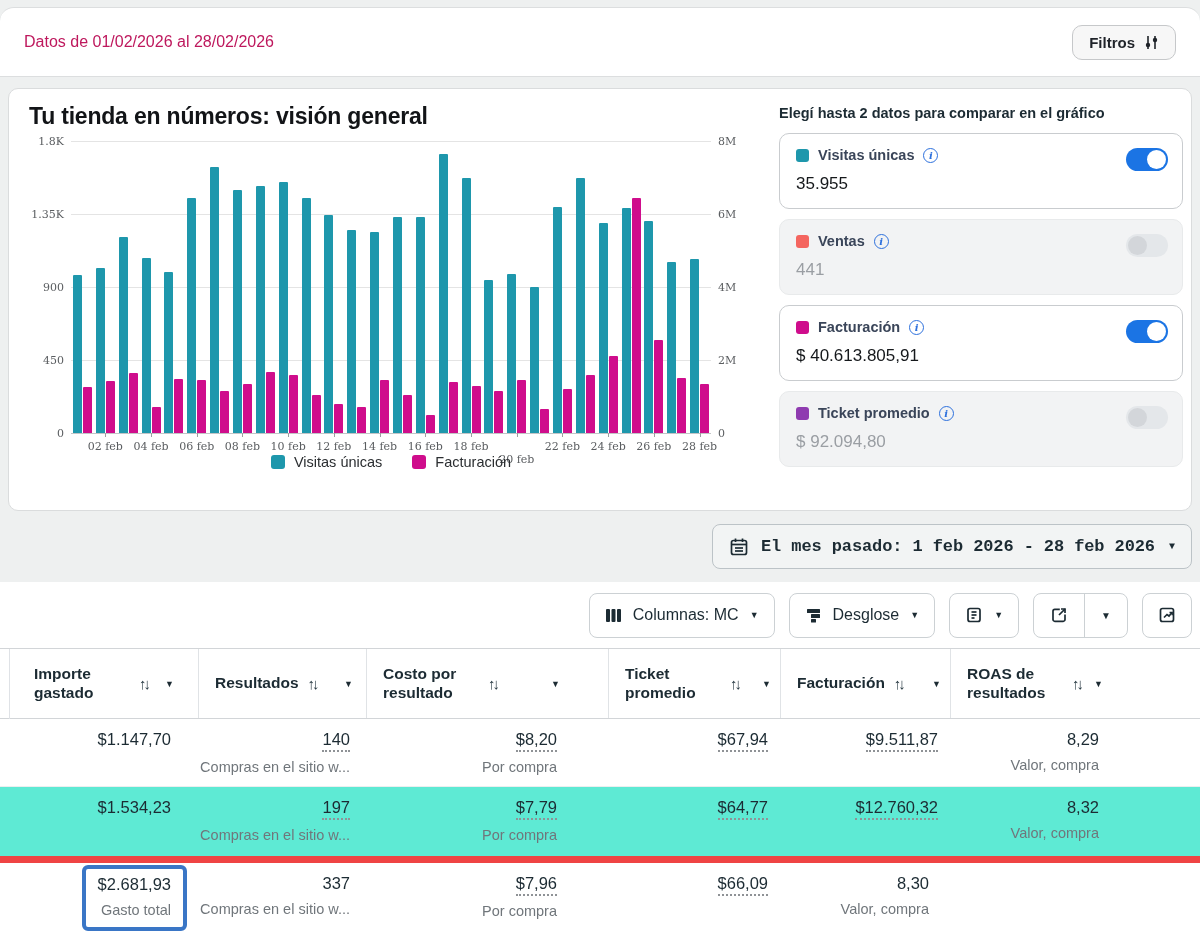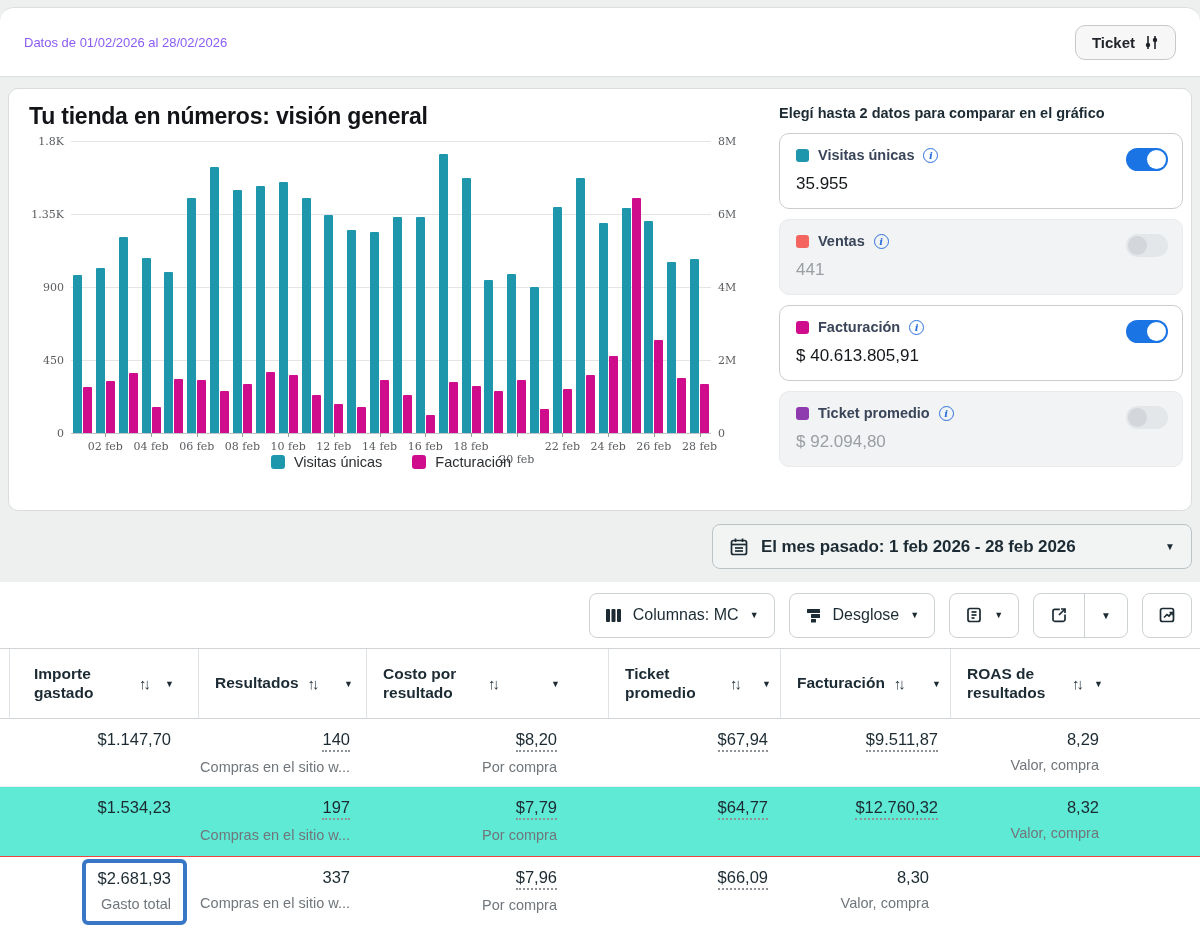--- a/index.html
+++ b/index.html
@@ -6,21 +6,21 @@
   body{
     width:1200px;height:937px;position:relative;overflow:hidden;
     background:#eef0f0;font-family:"Liberation Sans",sans-serif;color:#1c2b33;
   }
   
   .topbar{
     position:absolute;top:7px;left:0;right:0;height:70px;background:#fff;
     border-top:1px solid #dcdedf;border-bottom:1px solid #dcdedf;border-radius:14px 14px 0 0;
     display:flex;align-items:center;justify-content:space-between;padding:0 24px;box-sizing:border-box;
   }
-  .topbar .daterange{font-size:13px;color:#8b5cf6;}
+  .topbar .daterange{font-size:16px;color:#be185d;}
   .filters-btn{
     display:flex;align-items:center;gap:9px;background:#f7f7f7;border:1px solid #c6c8ca;
     border-radius:10px;padding:8px 16px;font-size:15px;font-weight:bold;color:#1f2329;cursor:pointer;
   }
   
   .overview{
     position:absolute;top:88px;left:8px;right:8px;height:423px;background:#fff;
     border:1px solid #dadcdd;border-radius:10px;box-sizing:border-box;
   }
   .chart-title{position:absolute;left:20px;top:14px;font-size:23px;font-weight:bold;color:#121417;letter-spacing:-.2px;}
@@ -59,21 +59,21 @@
   .mvalue{font-size:17px;color:#15181b;margin-top:11px;}
   .mcard.off .mvalue{color:#9a9ea3;}
   .toggle{position:absolute;right:14px;top:14px;width:42px;height:23px;border-radius:12px;background:#1b74e4;cursor:pointer;}
   .toggle::after{content:"";position:absolute;width:19px;height:19px;border-radius:50%;background:#fff;top:2px;right:2px;}
   .toggle.off{background:#e4e7ea;}
   .toggle.off::after{right:auto;left:2px;background:#d3d6da;}
   
   .period-btn{
     position:absolute;top:524px;right:8px;width:480px;height:45px;box-sizing:border-box;
     background:#f2f4f4;border:1px solid #bcc3c7;border-radius:8px;display:flex;align-items:center;
-    gap:12px;padding:0 16px;cursor:pointer;
+    gap:12px;padding:0 16px;cursor:pointer;font-family:Liberation Mono, monospace;
   }
   .period-btn .plabel{font-size:17px;font-weight:bold;color:#1c2b33;letter-spacing:-.1px;}
   .period-btn .caret{margin-left:auto;}
   .caret{font-size:10px;color:#1c2b33;}
   
   .toolbar{
     position:absolute;top:582px;left:0;right:0;height:66px;background:#fff;
     display:flex;align-items:center;justify-content:flex-end;gap:14px;padding-right:8px;box-sizing:border-box;
   }
   .tbtn{
@@ -94,21 +94,21 @@
   }
   .hcell:last-child{border-right:none;}
   .hlabel{line-height:1.2;}
   .hcell.wrap .hlabel{max-width:96px;}
   .sort{margin-left:9px;letter-spacing:-3px;font-size:15px;color:#2a3b44;cursor:pointer;}
   .hcaret{margin-left:auto;font-size:9px;color:#1c2b33;padding-left:8px;cursor:pointer;}
   .trow{display:flex;box-sizing:border-box;padding-left:14px;}
   .trow.alt{background:#5eead4;}
   .trow.r1{height:68px;border-bottom:1px solid #eceeef;}
   .trow.r2{height:69px;}
-  .trow.totals{height:82px;border-top:1px solid #ef4444;border-bottom:1px solid #e3e5e7;}
+  .trow.totals{height:82px;border-top:7px solid #ef4444;border-bottom:1px solid #e3e5e7;}
   .tcell{box-sizing:border-box;text-align:right;padding-top:11px;}
   .tcell .main{font-size:16.5px;color:#1c2b33;line-height:1.2;}
   .tcell .sub{font-size:14.5px;color:#70767b;margin-top:7px;line-height:1.2;}
   .dotted{border-bottom:2px dotted #8f9296;display:inline-block;padding-bottom:0px;}
   
   .c1{width:181px;padding-right:24px;}
   .c2{width:168px;padding-right:13px;}
   .c3{width:242px;padding-right:48px;}
   .c4{width:172px;padding-right:9px;}
   .c5{width:170px;padding-right:9px;}
@@ -120,21 +120,21 @@
   .totals .c1{padding-top:2px;padding-right:8px;}
   .totals .c5 .hl-box{padding:6px 12px;}
   .icon-svg{display:block;}
 </style>
 </head>
 <body>
 
 <div class="topbar">
   <span class="daterange">Datos de 01/02/2026 al 28/02/2026</span>
   <button class="filters-btn">
-    <span>Ticket</span>
+    <span>Filtros</span>
     <span>
       <svg class="icon-svg" width="15" height="15" viewBox="0 0 15 15">
           <g stroke="#1f2329" stroke-width="1.6" fill="#1f2329">
             <line x1="4" y1="1" x2="4" y2="14"></line>
             <line x1="11" y1="1" x2="11" y2="14"></line>
             <circle cx="4" cy="10" r="2.2" stroke="none"></circle>
             <circle cx="11" cy="5" r="2.2" stroke="none"></circle>
           </g>
         </svg>
     </span>

